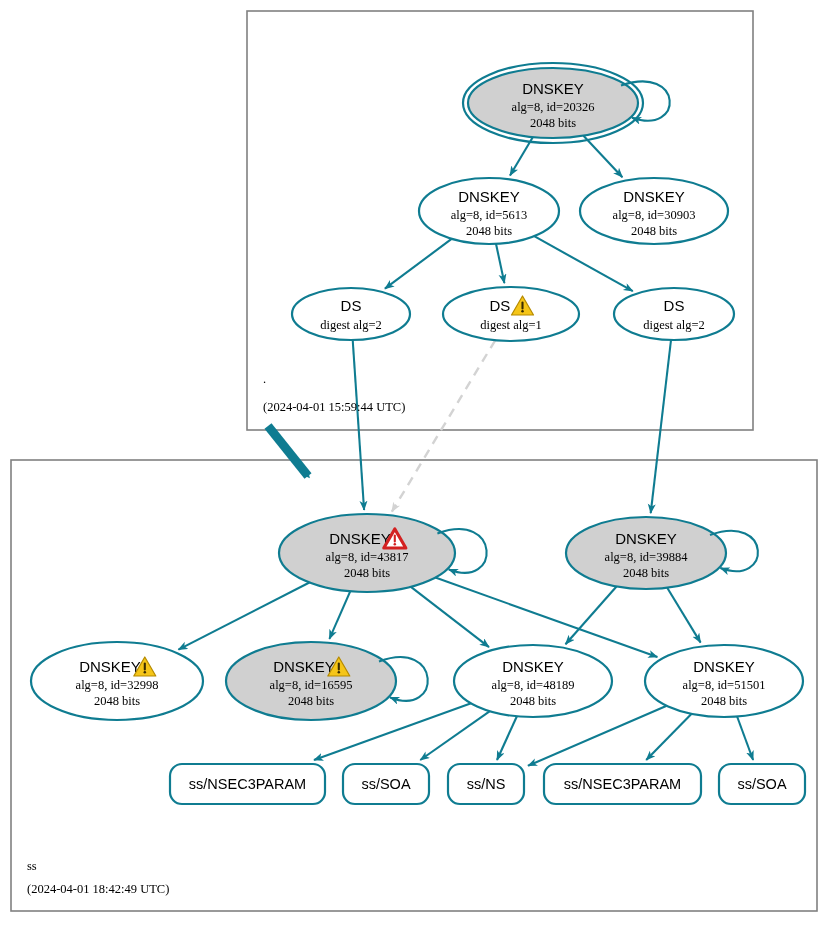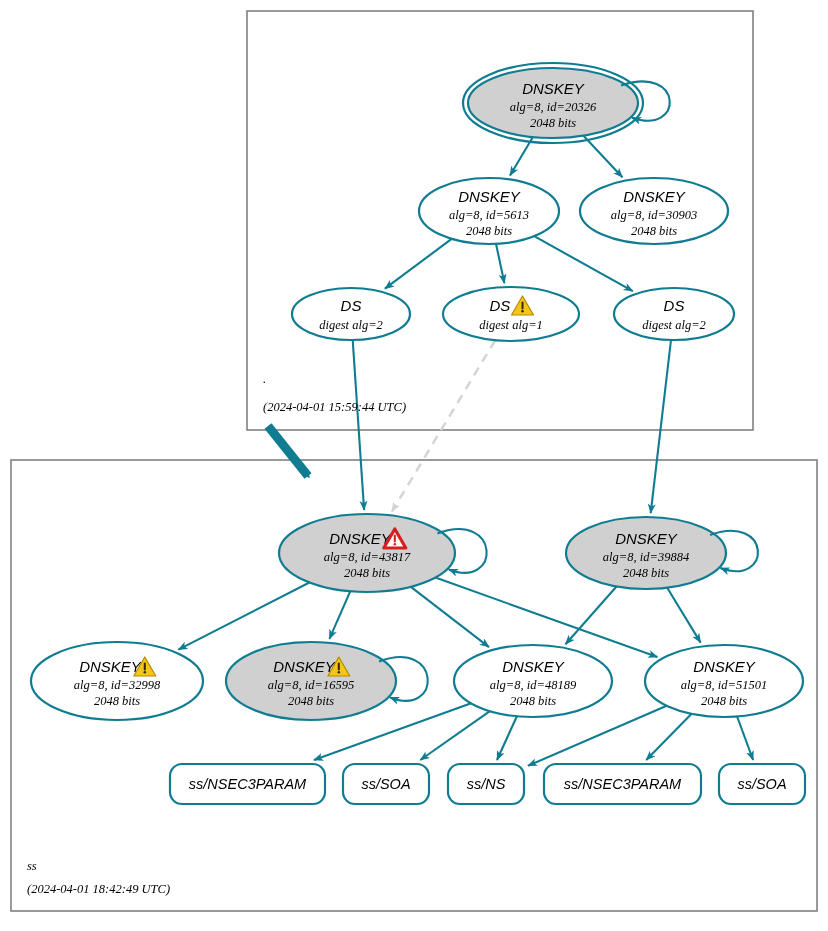--- a/index.html
+++ b/index.html
@@ -1,17 +1,17 @@
 <!DOCTYPE html>
 <html><head>
 <meta charset="utf-8">
 <style>
   html,body{margin:0;padding:0;background:#ffffff;}
   body{width:828px;height:931px;font-family:"Liberation Sans",sans-serif;}
-  #stage{position:relative;width:828px;height:921px;overflow:hidden;font-style:italic;}
+  #stage{position:relative;width:828px;height:921px;overflow:hidden;}
   svg#graph{position:absolute;left:0;top:0;width:828px;height:931px;}
   .node-title{font-family:"Liberation Sans",sans-serif;font-size:15px;fill:#000;}
   .node-sub{font-family:"Liberation Serif",serif;font-size:12.5px;fill:#000;}
   .rrset-label{font-family:"Liberation Sans",sans-serif;font-size:14.5px;fill:#000;}
   .zone-name{font-family:"Liberation Serif",serif;font-size:12.5px;fill:#000;}
   .zone-time{font-family:"Liberation Serif",serif;font-size:12.5px;fill:#000;}
 </style>
 </head>
 <body>
 

